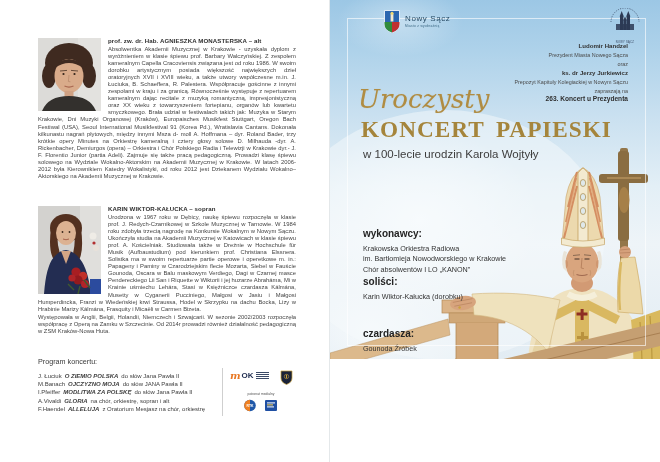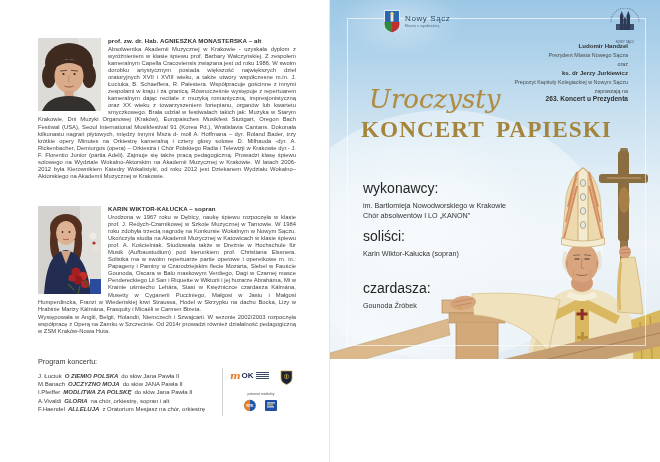--- a/index.html
+++ b/index.html
@@ -44,28 +44,28 @@
   .city-logo{position:absolute;left:54px;top:10px;display:flex;align-items:flex-start;}
   .city-logo .txt{margin-left:5px;margin-top:4px;}
   .city-name{font-size:8px;color:#274a63;letter-spacing:.6px;}
   .city-tag{font-size:3.2px;color:#35627e;margin-top:1px;letter-spacing:.3px;}
   .basilica{position:absolute;left:277px;top:8px;width:36px;text-align:center;}
   .basilica .cap{font-size:2.6px;color:#2c3a55;letter-spacing:.3px;margin-top:1px;}
   .invite{position:absolute;right:32px;top:42px;text-align:right;color:#4a4a4a;}
   .invite div{font-size:5.4px;line-height:8.9px;}
   .invite .b{font-weight:bold;font-size:6.1px;color:#333;}
   .invite .big{font-weight:bold;font-size:6.6px;color:#2f2f2f;}
-  .t-script{position:absolute;left:39px;top:84px;font:italic 26px "DejaVu Serif",serif;
+  .t-script{position:absolute;left:28px;top:84px;font:italic 26px "DejaVu Serif",serif;
             color:#b08c42;text-shadow:0 0 1px rgba(176,140,66,.3);}
   .t-main{position:absolute;left:31px;top:116px;font-family:"Liberation Serif",serif;
           font-weight:bold;font-size:24px;letter-spacing:1px;word-spacing:5px;color:#a5853c;
           white-space:nowrap;transform:scaleX(.97);transform-origin:left;}
   .t-sub{position:absolute;left:33px;top:148px;font-size:11.5px;color:#3d3d3d;}
   .rp-block{position:absolute;left:33px;color:#333;}
-  .rp-block .lab{font-weight:normal;font-size:14px;color:#242424;margin-bottom:5px;}
+  .rp-block .lab{font-weight:bold;font-size:10px;color:#242424;margin-bottom:5px;margin-top:48px;}
   .rp-block .ln{font-size:7.2px;line-height:10.4px;}
   .blk-perf{top:180px;}
   .blk-sol{top:228px;}
   .blk-dyr{top:280px;}
   .signature{position:absolute;left:100px;top:438px;width:140px;text-align:center;color:#3b3b33;}
   .signature .nm{font-size:6.4px;letter-spacing:1px;display:inline-block;vertical-align:middle;}
   .signature .rule{display:inline-block;vertical-align:middle;width:22px;height:1px;background:#4a4a42;margin:0 4px;}
   .signature .cap{font-size:2.8px;letter-spacing:.4px;color:#55554c;margin-top:1px;}
 </style>
 </head>
@@ -328,30 +328,32 @@
       <div>Prezydent Miasta Nowego Sącza</div>
       <div>oraz</div>
       <div class="b">ks. dr Jerzy Jurkiewicz</div>
       <div>Prepozyt Kapituły Kolegiackiej w Nowym Sączu</div>
       <div>zapraszają na</div>
       <div class="big">263. Koncert u Prezydenta</div>
     </div>
 
     <div class="t-script">Uroczysty</div>
     <div class="t-main">KONCERT PAPIESKI</div>
+    <div class="t-sub">w 100-lecie urodzin Karola Wojtyły</div>
 
     <div class="rp-block blk-perf">
       <div class="lab">wykonawcy:</div>
+      <div class="ln">Krakowska Orkiestra Radiowa</div>
       <div class="ln">im. Bartłomieja Nowodworskiego w Krakowie</div>
       <div class="ln">Chór absolwentów I LO „KANON”</div>
     </div>
 
     <div class="rp-block blk-sol">
       <div class="lab">soliści:</div>
-      <div class="ln">Karin Wiktor-Kałucka (sopran)</div>
+      <div class="ln">Karin Wiktor-Kałucka (dorobku)</div>
     </div>
 
     <div class="rp-block blk-dyr">
       <div class="lab">czardasza:</div>
       <div class="ln">Gounoda Źróbek</div>
     </div>
 
     <div class="signature">
       <span class="rule"></span><span class="nm">Ludomir Handzel</span><span class="rule"></span>
       <div class="cap">PREZYDENT MIASTA NOWEGO SĄCZA</div>

